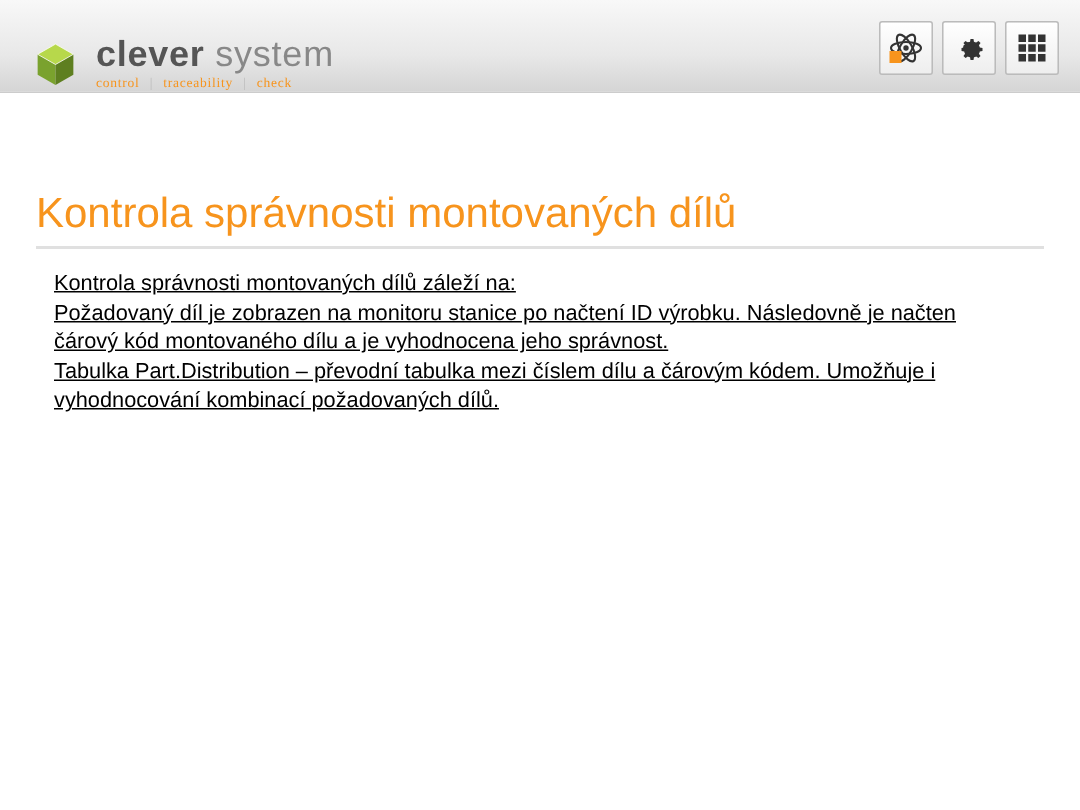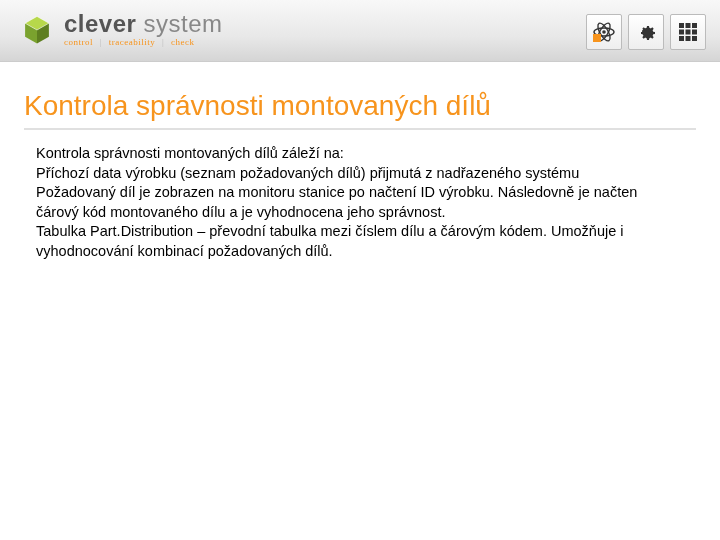--- a/index.html
+++ b/index.html
@@ -14,21 +14,21 @@
   .header {
     width: 100%;
     height: 62px;
     background: linear-gradient(to bottom, #f8f8f8 0%, #e8e8e8 60%, #d5d5d5 100%);
     position: relative;
     border-bottom: 1px solid #ccc;
   }
   .logo-wrap {
     position: absolute;
     left: 20px;
-    top: 12px;
+    top: 25px;
     display: flex;
     align-items: center;
   }
   .logo-cube {
     width: 34px;
     height: 34px;
     position: relative;
     margin-right: 10px;
   }
   .logo-cube svg { width: 100%; height: 100%; }
@@ -66,35 +66,37 @@
     border: 1px solid #bbb;
     border-radius: 2px;
     display: flex;
     align-items: center;
     justify-content: center;
     box-shadow: 0 1px 0 rgba(255,255,255,0.6) inset;
   }
   .hicon svg { width: 24px; height: 24px; }
   .content {
     padding: 28px 24px 0 24px;
+    margin-top: 36px;
   }
   .title {
     font-size: 28px;
     color: #f7941d;
     font-weight: 400;
     padding-bottom: 6px;
     border-bottom: 2px solid #e0e0e0;
     margin-bottom: 14px;
   }
   .body-text {
     font-size: 14.5px;
     line-height: 1.35;
     color: #000;
     max-width: 640px;
     padding-left: 12px;
+    text-decoration: underline;
   }
   .body-text p { margin: 0; }
 </style>
 </head>
 <body>
 
 <div class="header">
   <div class="logo-wrap">
     <div class="logo-cube">
       <svg viewBox="0 0 40 40">
@@ -150,17 +152,16 @@
         </g>
       </svg>
     </div>
   </div>
 </div>
 
 <div class="content">
   <h1 class="title">Kontrola správnosti montovaných dílů</h1>
   <div class="body-text">
     <p>Kontrola správnosti montovaných dílů záleží na:</p>
-    <p>Příchozí data výrobku (seznam požadovaných dílů) přijmutá z nadřazeného systému</p>
     <p>Požadovaný díl je zobrazen na monitoru stanice po načtení ID výrobku. Následovně je načten čárový kód montovaného dílu a je vyhodnocena jeho správnost.</p>
     <p>Tabulka Part.Distribution – převodní tabulka mezi číslem dílu a čárovým kódem. Umožňuje i vyhodnocování kombinací požadovaných dílů.</p>
   </div>
 </div>
 
 </body></html>

